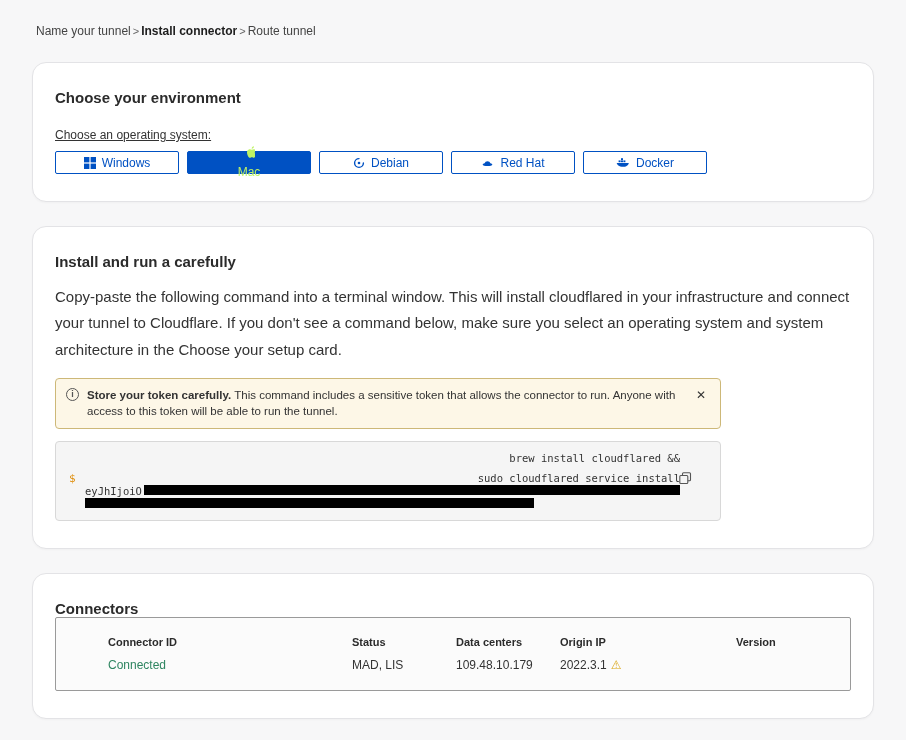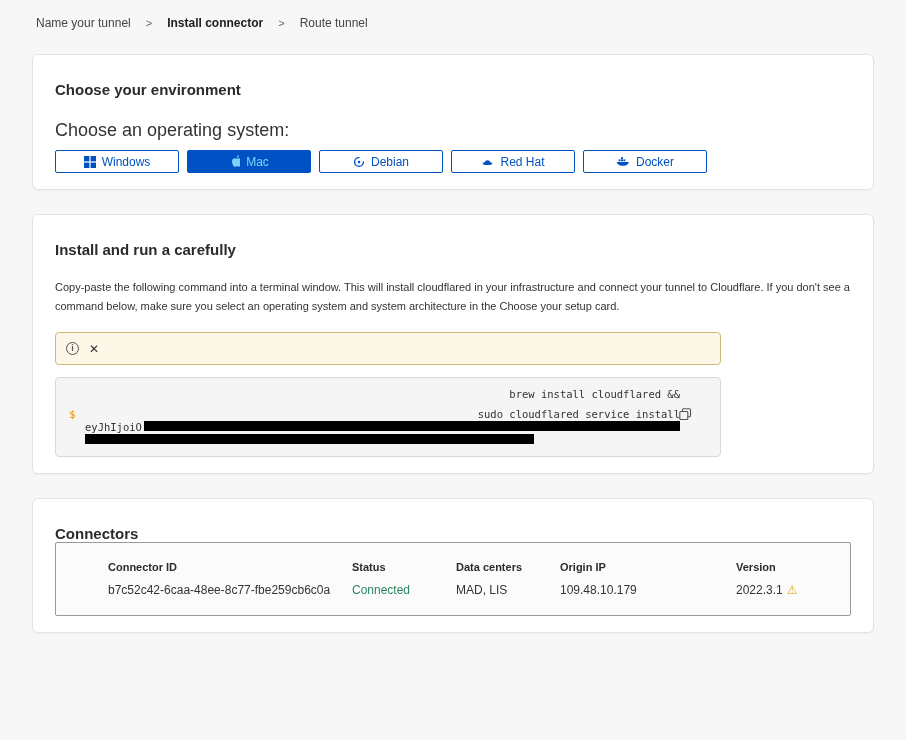--- a/index.html
+++ b/index.html
@@ -5,51 +5,51 @@
   * { box-sizing: border-box; margin: 0; padding: 0; }
   html, body { width: 906px; height: 740px; }
   body {
     font-family: "Liberation Sans", sans-serif;
     background: #f7f7f8;
     color: #333;
   }
   .page { width: 842px; margin: 0 32px; }
 
   
-  .breadcrumb { padding: 16px 4px 0 4px; font-size: 12px; color: #444; display: flex; align-items: center; gap: 15px; }
+  .breadcrumb { padding: 24px 4px 0 4px; font-size: 12px; color: #444; display: flex; align-items: center; gap: 2px; }
   .crumb { cursor: default; }
   .crumb.active { font-weight: bold; color: #1d1d1d; }
   .crumb-sep { color: #666; font-size: 11px; }
 
   
   .card {
     background: #ffffff;
     border: 1px solid #e3e3e6;
-    border-radius: 6px;
+    border-radius: 14px;
     margin-top: 24px;
-    padding: 26px 22px 16px 22px;
+    padding: 26px 22px 27px 22px;
     box-shadow: 0 1px 2px rgba(0,0,0,0.03);
   }
   .card-title { font-size: 15px; font-weight: bold; color: #2b2b2b; }
 
   
-  .os-label { font-size: 18px; color: #333; margin-top: 22px; }
+  .os-label { font-size: 12px; color: #333; margin-top: 22px; text-decoration: underline; }
   .os-row { display: flex; gap: 8px; margin-top: 9px; }
   .os-btn {
     width: 124px; height: 23px;
     display: flex; align-items: center; justify-content: center; gap: 6px;
     background: #fff; border: 1px solid #0051c3; border-radius: 2px;
     color: #0051c3; font-size: 12px; font-family: "Liberation Sans", sans-serif;
     cursor: pointer;
   }
-  .os-btn.selected { background: #0051c3; color: #7dd3fc; }
+  .os-btn.selected { background: #0051c3; color: #bef264; flex-direction: column; }
   .os-btn svg { display: block; }
 
   
-  .desc { font-size: 11px; line-height: 1.75; color: #333; margin-top: 20px; max-width: 800px; }
+  .desc { font-size: 15px; line-height: 1.75; color: #333; margin-top: 14px; max-width: 800px; }
   .banner {
     width: 666px; margin-top: 15px;
     background: #fdf7e7; border: 1px solid #cdb878; border-radius: 4px;
     padding: 8px 12px 8px 10px;
     display: flex; align-items: flex-start; gap: 8px;
     font-size: 11.5px; line-height: 1.45; color: #333;
   }
   .banner-icon { flex: 0 0 auto; width: 13px; height: 13px; border: 1.2px solid #555; border-radius: 50%;
     font-size: 9px; line-height: 11px; text-align: center; color: #555; font-weight: bold; margin-top: 1px; font-style: normal; }
   .banner-body { flex: 1 1 auto; }
@@ -155,20 +155,21 @@
 
     </div>
   </section>
 
   <section class="card">
     <h2 class="card-title">Install and run a carefully</h2>
     <p class="desc">Copy-paste the following command into a terminal window. This will install cloudflared in your infrastructure and connect your tunnel to Cloudflare. If you don't see a command below, make sure you select an operating system and system architecture in the Choose your setup card.</p>
 
     <div class="banner">
       <i class="banner-icon">i</i>
+      <div class="banner-body"><b>Store your token carefully.</b><span> This command includes a sensitive token that allows the connector to run. Anyone with access to this token will be able to run the tunnel.</span></div>
       <button class="banner-close">✕</button>
     </div>
 
     <div class="codeblock">
       <span class="code-prompt">$</span>
       <div class="code-line first">brew install cloudflared &amp;&amp;</div>
       <div class="code-line">sudo cloudflared service install</div>
       <div class="token-line">
         <span>eyJhIjoiO</span>
         <span class="redact-bar bar1"></span>
@@ -188,21 +189,20 @@
 
     <div class="connectors-table">
       <div class="t-row">
         <div class="t-head">Connector ID</div>
         <div class="t-head">Status</div>
         <div class="t-head">Data centers</div>
         <div class="t-head">Origin IP</div>
         <div class="t-head">Version</div>
       </div>
       <div class="t-row t-data">
-        <div>b7c52c42-6caa-48ee-8c77-fbe259cb6c0a</div>
         <div class="status-connected">Connected</div>
         <div>MAD, LIS</div>
         <div>109.48.10.179</div>
         <div><span>2022.3.1</span><span class="warn-glyph">⚠</span></div>
       </div>
     </div>
   </section>
 
 </div>
 

